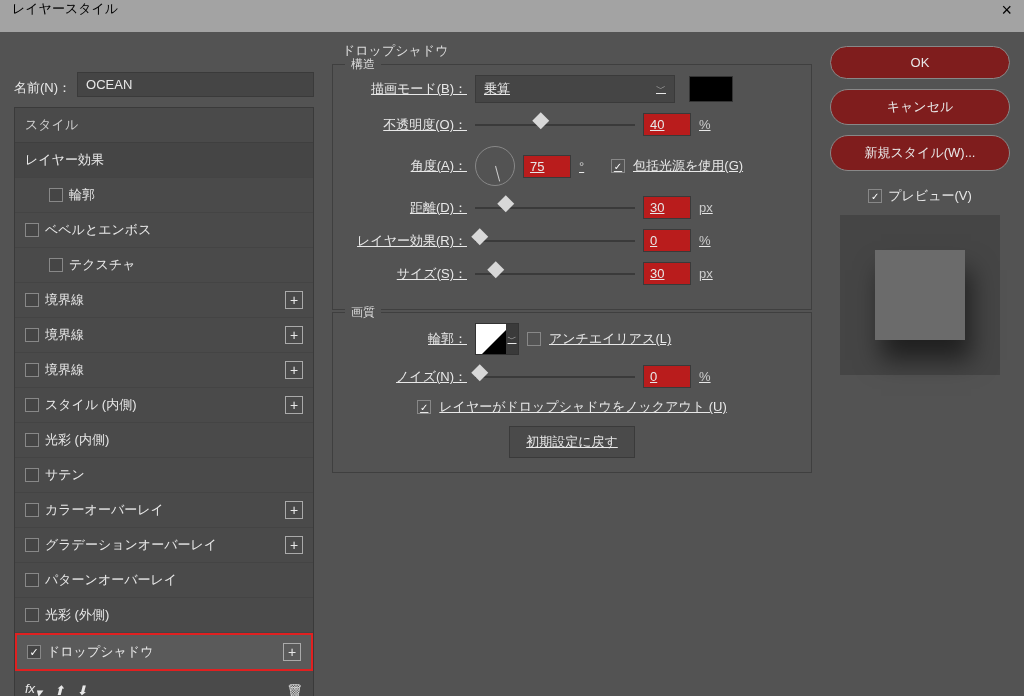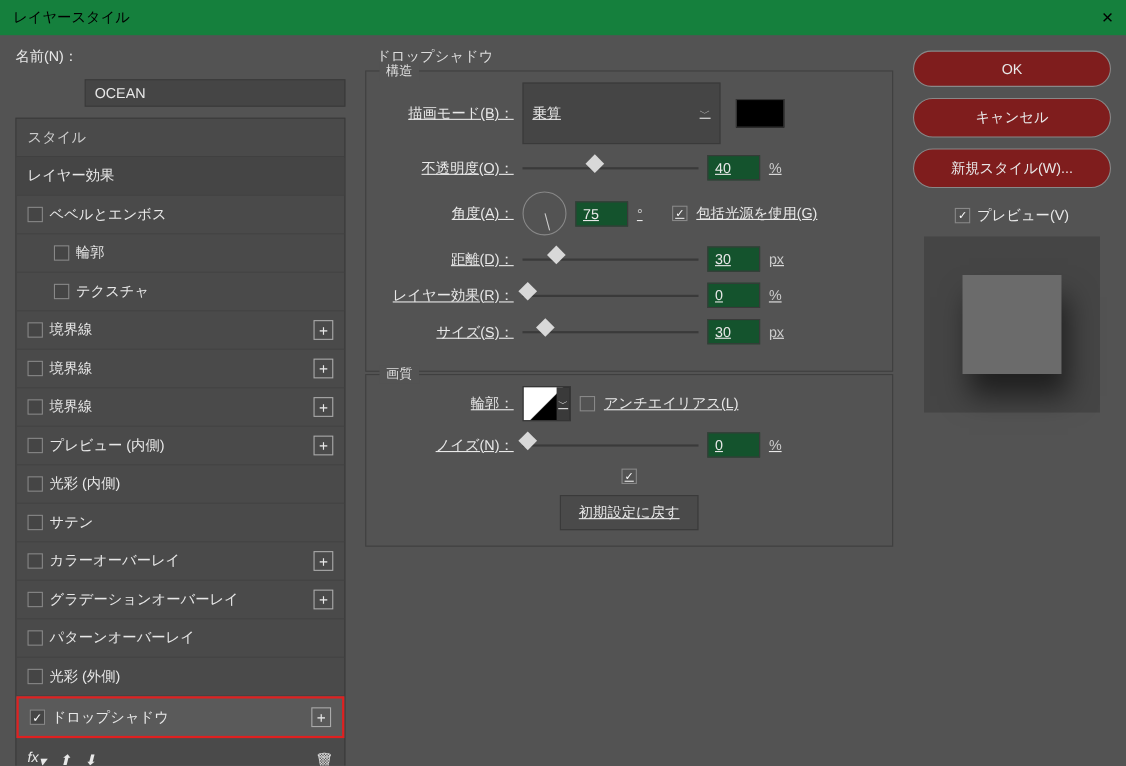--- a/index.html
+++ b/index.html
@@ -1,49 +1,49 @@
 <!DOCTYPE html>
 <html><head>
 <meta charset="utf-8">
 <style>
 * { box-sizing: border-box; margin: 0; padding: 0; font-family: "Yu Gothic", "Meiryo", sans-serif; font-size: 13px; color: #e8e8e8; }
 body { background: #535353; width: 1024px; height: 696px; overflow: hidden; }
-.titlebar { background: #15803d; height: 32px; display: flex; align-items: center; padding: 0 12px; color: #000; }
+.titlebar { background: #a3a3a3; height: 32px; display: flex; align-items: flex-start; padding: 0 12px; color: #000; }
 .titlebar span { color: #000; }
 .close-x { margin-left: auto; font-size: 18px; color: #000; cursor: pointer; }
 .content { display: flex; padding: 10px 14px; gap: 10px; height: calc(100% - 32px); }
 .left-col { width: 300px; display: flex; flex-direction: column; }
-.name-row { display: flex; align-items: flex-start; gap: 6px; margin-bottom: 10px; }
+.name-row { display: flex; align-items: flex-end; gap: 6px; margin-bottom: 10px; }
 .name-row label { white-space: nowrap; }
 .name-input { background: #454545; border: 1px solid #3a3a3a; color: #e8e8e8; padding: 4px 8px; flex: 1; width: 260px; margin-top: 30px; }
 .style-list { background: #4a4a4a; border: 1px solid #3a3a3a; flex: 1; display: flex; flex-direction: column; position: relative; }
 .style-header { padding: 8px 10px; color: #ccc; border-bottom: 1px solid #3f3f3f; }
 .style-item { padding: 8px 10px; display: flex; align-items: center; gap: 6px; border-bottom: 1px solid #444; position: relative; }
 .style-item.layer-fx { background: #454545; color: #ccc; }
 .style-item .chk { width: 14px; height: 14px; border: 1px solid #888; background: #454545; display: inline-flex; align-items: center; justify-content: center; font-size: 10px; }
 .style-item .chk.checked::after { content: "✓"; color: #fff; font-size: 11px; }
 .style-item.indent { padding-left: 34px; }
 .plus-box { margin-left: auto; width: 18px; height: 18px; border: 1px solid #aaa; display: flex; align-items: center; justify-content: center; font-size: 14px; }
 .style-item.highlighted { border: 2px solid #e02020; background: #5a5a5a; }
 .style-footer { margin-top: auto; padding: 10px; display: flex; align-items: center; gap: 12px; color: #aaa; }
 .style-footer .icon { font-style: italic; cursor: pointer; }
 .trash { margin-left: auto; cursor: pointer; }
 
 .mid-col { flex: 1; padding: 0 8px; }
 .fieldset { border: 1px solid #3f3f3f; margin-bottom: 2px; padding: 10px 14px 14px 14px; position: relative; text-decoration: underline; }
 .fieldset .legend { position: absolute; top: -9px; left: 12px; background: #535353; padding: 0 6px; color: #ddd; font-size: 12px; }
 .row { display: flex; align-items: center; gap: 8px; margin-bottom: 10px; }
 .row .lab { width: 120px; text-align: right; white-space: nowrap; }
-.select { background: #454545; border: 1px solid #3a3a3a; padding: 18px 8px; width: 180px; display: flex; align-items: center; justify-content: space-between; }
+.select { background: #454545; border: 1px solid #3a3a3a; padding: 4px 8px; width: 200px; display: flex; align-items: center; justify-content: space-between; }
 .select .caret { font-size: 10px; color: #aaa; }
 .swatch-black { width: 44px; height: 26px; background: #000; border: 1px solid #333; margin-left: 6px; }
 .slider { position: relative; width: 160px; height: 18px; }
 .slider .track { position: absolute; top: 8px; left: 0; right: 0; height: 2px; background: #3a3a3a; }
 .slider .thumb { position: absolute; top: 3px; width: 12px; height: 12px; background: #d8d8d8; transform: rotate(45deg) translateX(-50%); }
-.numbox { background: #14532d; border: 1px solid #3a3a3a; width: 48px; padding: 3px 6px; text-align: left; }
+.numbox { background: #b91c1c; border: 1px solid #3a3a3a; width: 48px; padding: 3px 6px; text-align: left; }
 .unit { color: #ccc; width: 24px; }
 .angle-dial { width: 40px; height: 40px; border: 1px solid #888; border-radius: 50%; position: relative; }
 .angle-dial .needle { position: absolute; left: 50%; top: 50%; width: 1px; height: 16px; background: #ccc; transform-origin: top center; transform: rotate(-15deg); }
 .chk-inline { width: 14px; height: 14px; border: 1px solid #888; display: inline-flex; align-items: center; justify-content: center; font-size: 10px; }
 .chk-inline.checked::after { content: "✓"; color: #fff; }
 .contour { width: 44px; height: 32px; background: linear-gradient(135deg, #fff 0%, #fff 49%, #000 51%, #000 100%); border: 1px solid #333; display: flex; }
 .contour .drop { width: 12px; background: #3a3a3a; display: flex; align-items: center; justify-content: center; font-size: 9px; }
 .center-row { justify-content: center; }
 .btn-row { display: flex; gap: 12px; justify-content: center; margin-top: 8px; }
 .btn { background: #4a4a4a; border: 1px solid #3a3a3a; padding: 6px 16px; cursor: pointer; }
@@ -68,50 +68,50 @@
     <div class="name-row">
       <label>名前(N)：</label>
       <input class="name-input" value="OCEAN" style="">
     </div>
     <div class="style-list">
       <div class="style-header">スタイル</div>
       <div class="style-item layer-fx">
         <span>レイヤー効果</span>
       </div>
       <div id="style-items">
+          <div class="style-item indent">
+            <span class="chk"></span>
+            <span>輪郭</span>
+          </div>
           <div class="style-item">
             <span class="chk"></span>
             <span>ベベルとエンボス</span>
           </div>
           <div class="style-item indent">
             <span class="chk"></span>
-            <span>輪郭</span>
-          </div>
-          <div class="style-item indent">
-            <span class="chk"></span>
             <span>テクスチャ</span>
           </div>
           <div class="style-item">
             <span class="chk"></span>
             <span>境界線</span>
             <span class="plus-box">+</span>
           </div>
           <div class="style-item">
             <span class="chk"></span>
             <span>境界線</span>
             <span class="plus-box">+</span>
           </div>
           <div class="style-item">
             <span class="chk"></span>
             <span>境界線</span>
             <span class="plus-box">+</span>
           </div>
           <div class="style-item">
             <span class="chk"></span>
-            <span>プレビュー (内側)</span>
+            <span>スタイル (内側)</span>
             <span class="plus-box">+</span>
           </div>
           <div class="style-item">
             <span class="chk"></span>
             <span>光彩 (内側)</span>
           </div>
           <div class="style-item">
             <span class="chk"></span>
             <span>サテン</span>
           </div>
@@ -233,20 +233,21 @@
         <div class="slider">
             <div class="track"></div>
             <div class="thumb" style="left:2%"></div>
           </div>
         <input class="numbox" value="0" style="">
         <span class="unit">%</span>
       </div>
 
       <div class="row center-row">
         <span class="chk-inline checked"></span>
+        <span><span>レイヤーがドロップシャドウをノックアウト (U)</span></span>
       </div>
 
       <div class="btn-row">
         <div class="btn">初期設定に戻す</div>
       </div>
     </div>
   </div>
 
   <div class="right-col">
     <div class="pill-btn">OK</div>

